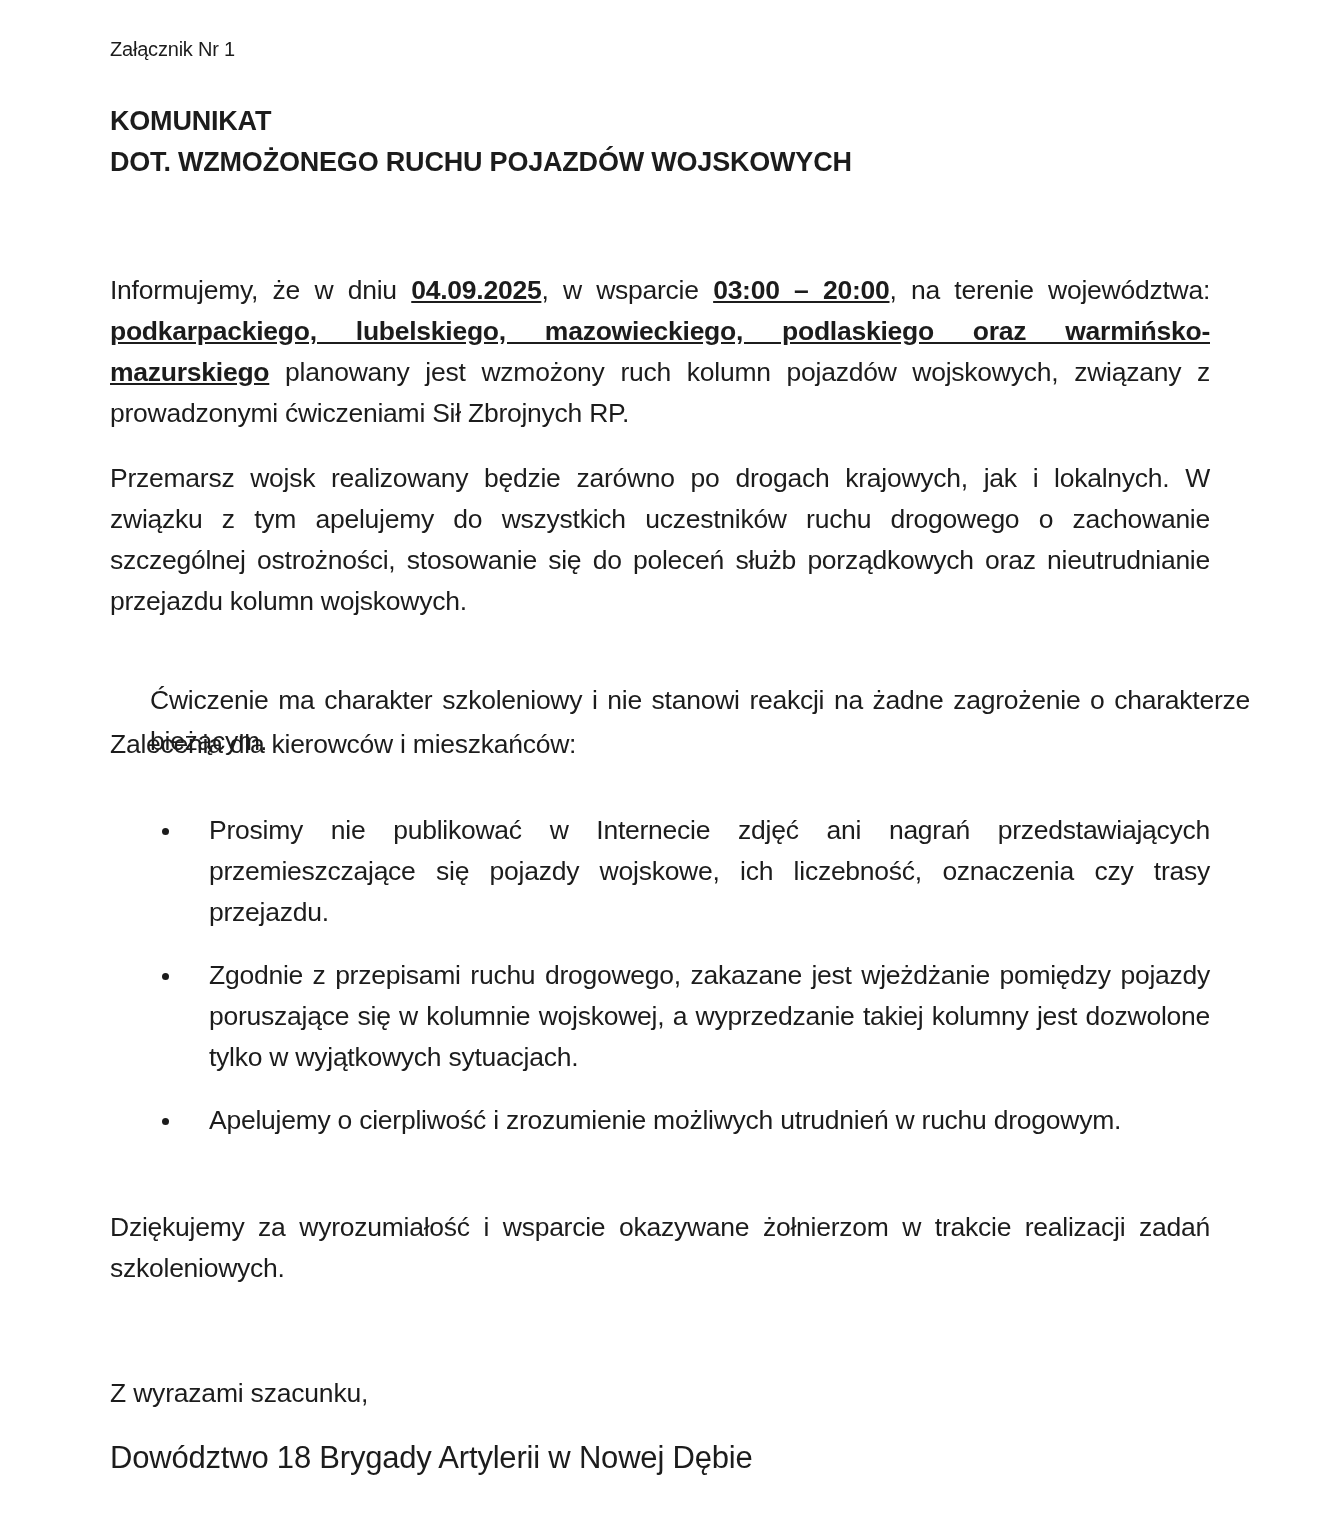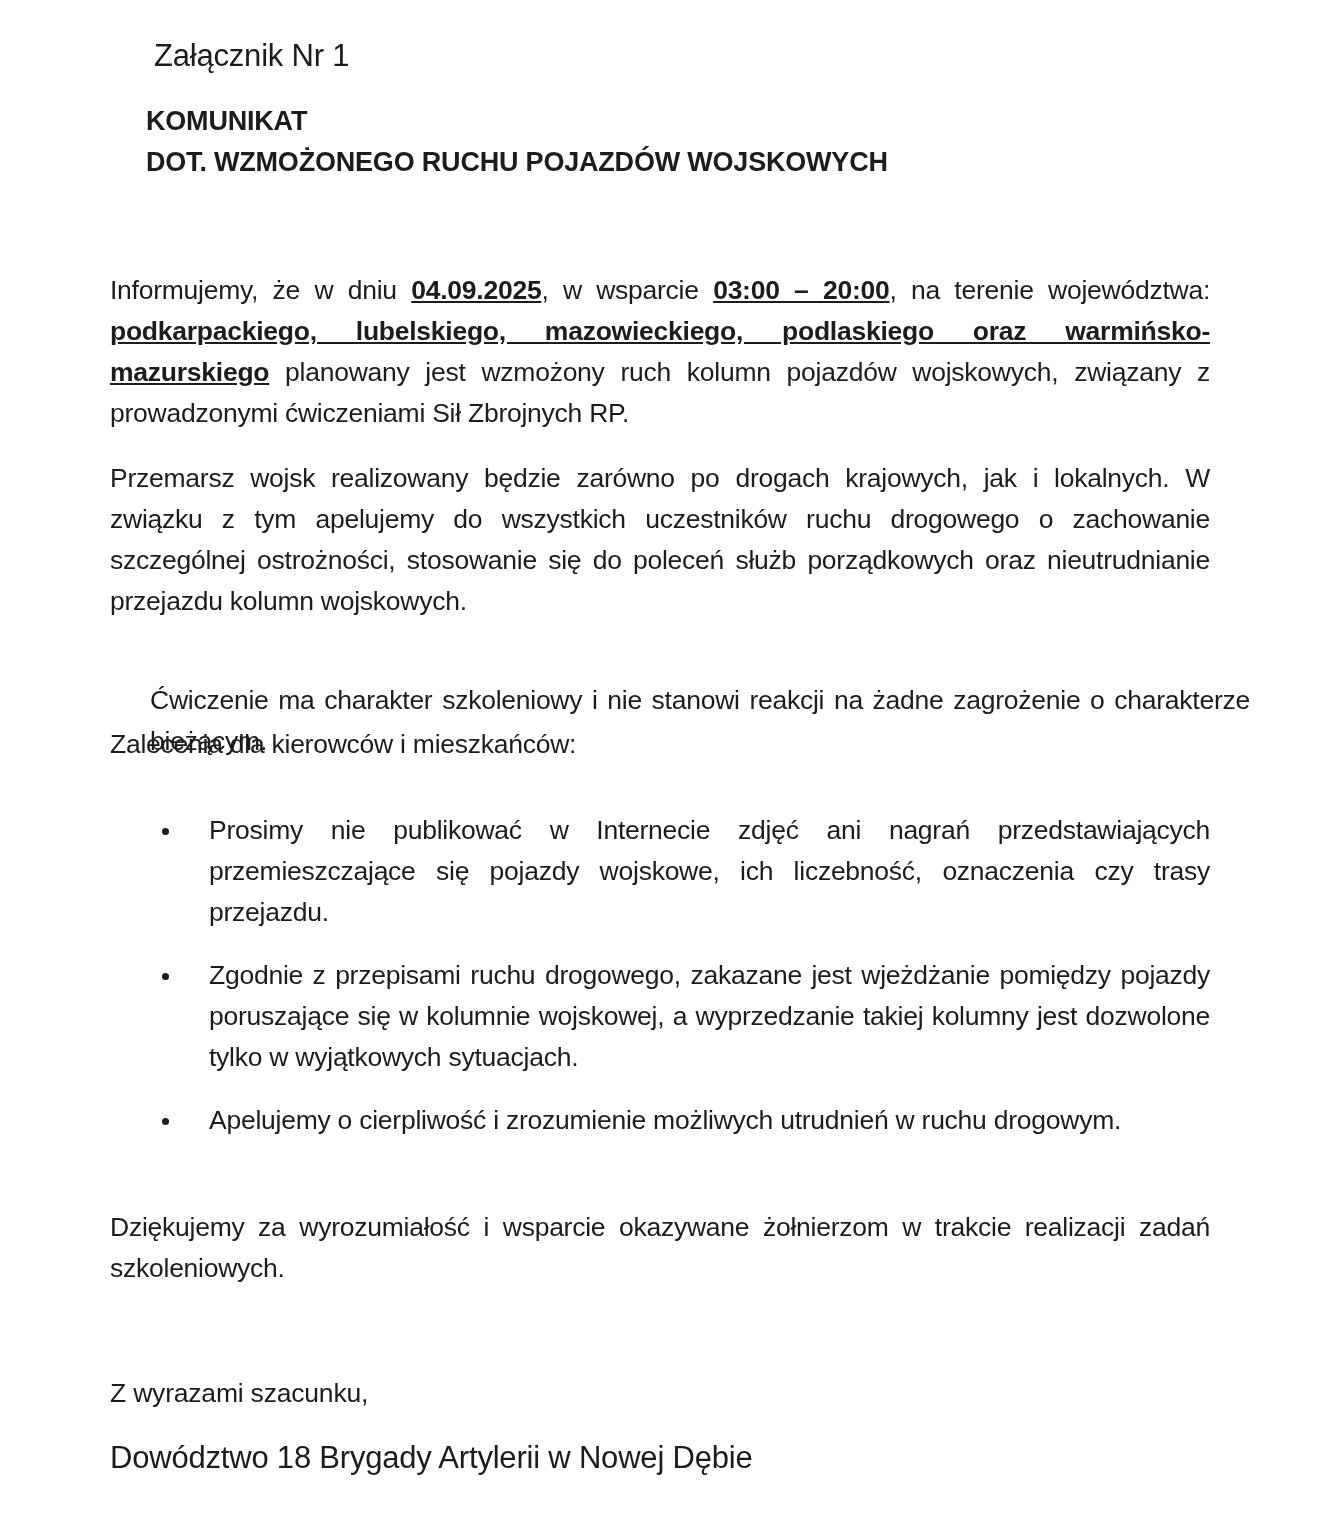--- a/index.html
+++ b/index.html
@@ -1,22 +1,22 @@
 <!DOCTYPE html>
 <html><head>
   <meta charset="utf-8">
   <style>
     html, body { margin: 0; padding: 0; background: #ffffff; }
     body {
       width: 1317px; height: 1533px; position: relative; overflow: hidden;
       font-family: "Liberation Sans", sans-serif; color: #1c1c1c;
     }
     .page { position: absolute; left: 110px; top: 0; width: 1100px; }
-    .annex { position: absolute; top: 38px; left: 0; font-size: 31px; letter-spacing: -0.2px; margin-left: 44px; }
-    .title { position: absolute; left: 0; font-size: 27px; font-weight: bold; letter-spacing: -0.2px; margin-left: 36px; }
+    .annex { position: absolute; top: 38px; left: 0; font-size: 20px; letter-spacing: -0.2px; }
+    .title { position: absolute; left: 0; font-size: 27px; font-weight: bold; letter-spacing: -0.2px; }
     .title1 { top: 106px; }
     .title2 { top: 147px; }
     .para {
       position: absolute; left: 0; width: 1100px; margin: 0;
       font-size: 26.5px; line-height: 41px; text-align: justify;
       letter-spacing: -0.25px;
     }
     .para b { font-weight: bold; text-decoration: underline; }
     .p1 { top: 270px; }
     .p2 { top: 458px; }

